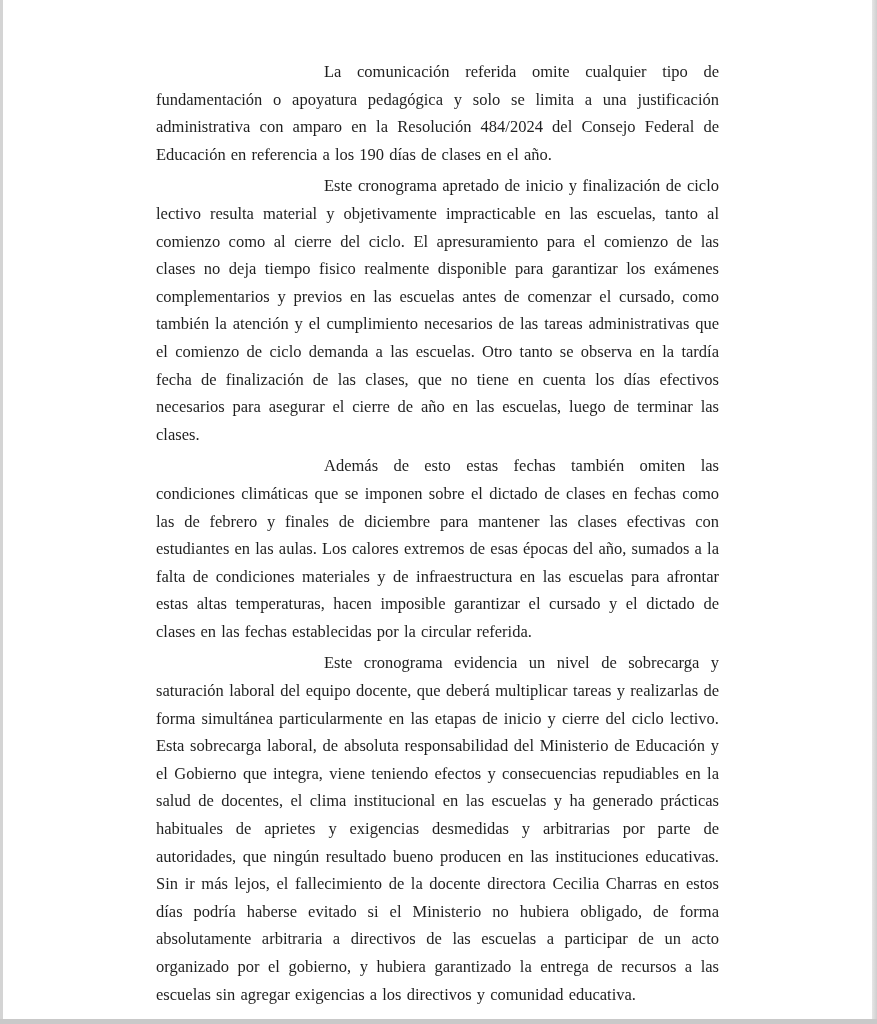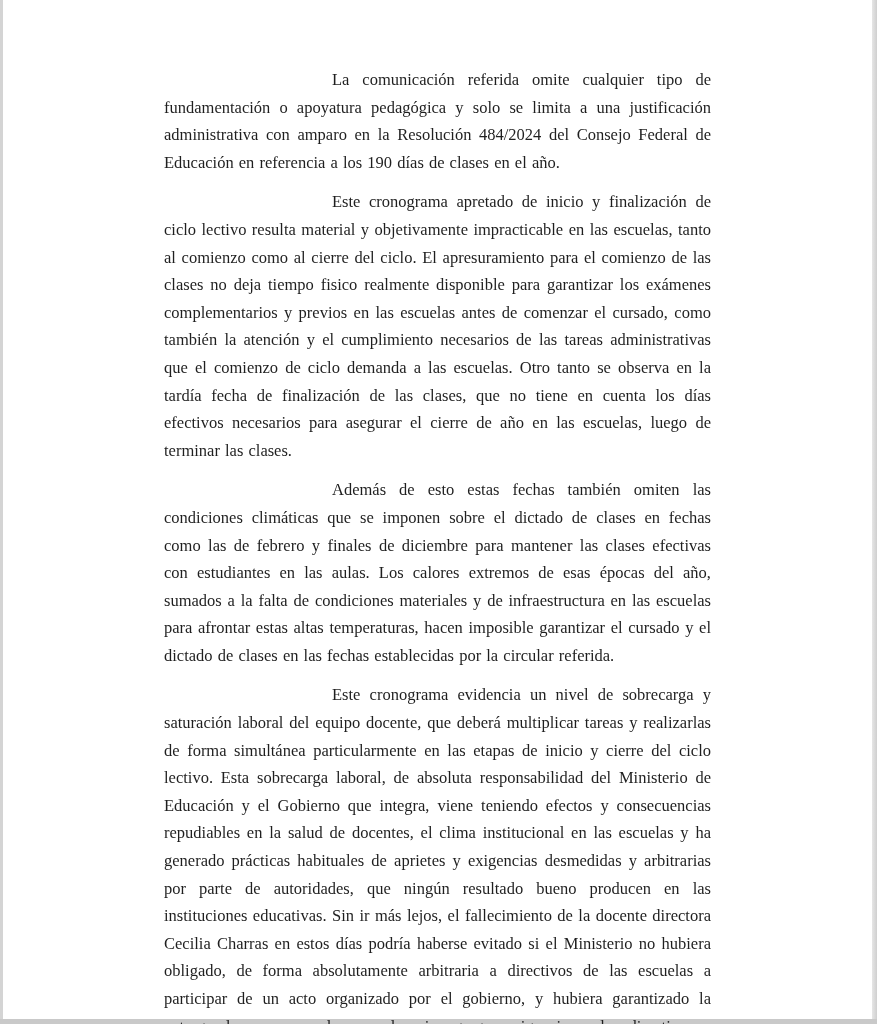--- a/index.html
+++ b/index.html
@@ -28,21 +28,21 @@
     position: absolute;
     left: 152px;
     top: 54px;
     width: 571px;
     color: #1f1f1f;
     font-size: 16.5px;
     line-height: 27.6px;
     text-align: justify;
   }
   .para {
-    margin: 12px;
+    margin: 4px;
     padding: 0;
     text-indent: 168px;
     word-spacing: 1px;
   }
 </style>
 </head>
 <body>
 
 <div class="page">
   <div class="scan-edge left"></div>

